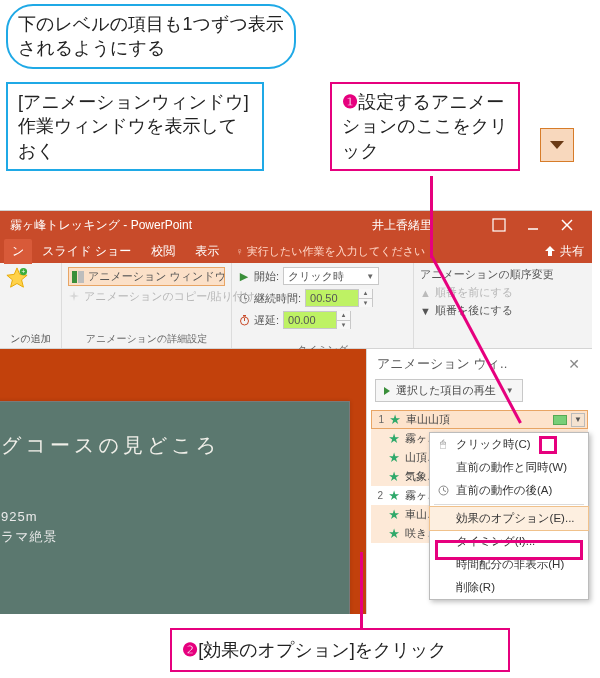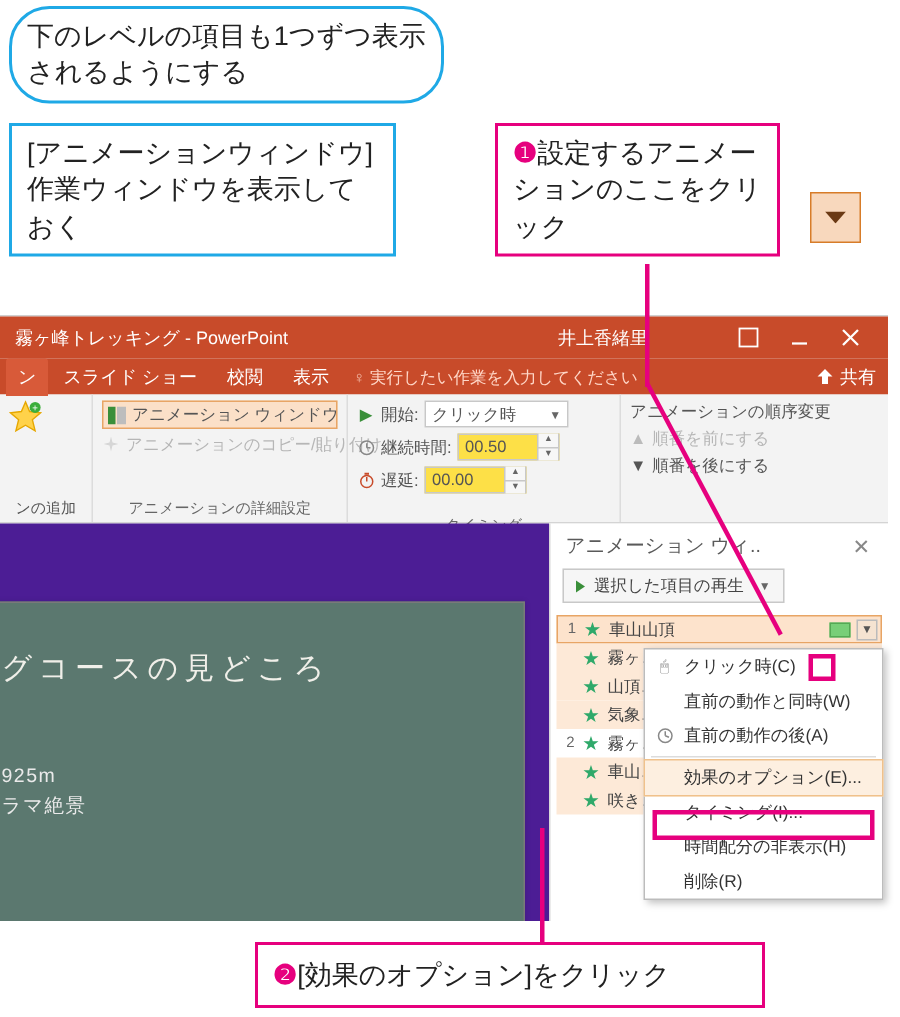--- a/index.html
+++ b/index.html
@@ -80,33 +80,33 @@
     height: 86px; background: #f3f3f3; border-bottom: 1px solid #d4d4d4;
     display: flex; font-size: 11px; color: #444;
   }
   .rgroup { border-right: 1px solid #dcdcdc; padding: 4px 6px 2px 6px; display:flex; flex-direction:column; justify-content:space-between;}
   .rgroup .glabel { text-align:center; font-size: 10px; color:#666; margin-top:14px;}
   .rgroup .btncol { display:flex; flex-direction:column; gap:3px; }
   .rgroup .btnline { display:flex; align-items:center; gap:4px; color:#555; white-space:nowrap; font-size:11px;}
   .rgroup .btnline.disabled { color:#b6b6b6; }
   .rgroup .anim-icon { width:22px; height:22px; display:flex; align-items:center; justify-content:center; color:#fc0; }
   .icon-box { width:12px; height:12px; display:inline-flex; align-items:center; justify-content:center;}
-  .spinbox { display:flex; align-items:center; border:1px solid #c8c8c8; background:#fde047; height:18px; font-size:11px; }
+  .spinbox { display:flex; align-items:center; border:1px solid #c8c8c8; background:#bef264; height:18px; font-size:11px; }
   .spinbox .sbval { width: 52px; padding: 0 4px; }
   .spinbox .sbbtns { width:14px; display:flex; flex-direction:column; }
   .spinbox .sbbtns div { height:9px; border-left:1px solid #c8c8c8; font-size:7px; text-align:center; line-height:8px; color:#666; background:#f7f7f7;}
   .spinbox .sbbtns div + div { border-top:1px solid #c8c8c8;}
   .selectbox { display:flex; align-items:center; border:1px solid #c8c8c8; background:#fff; height:18px; font-size:11px; padding:0 4px; gap:6px;}
   .selectbox .dd { font-size:8px; color:#666; }
 
   .workspace {
     position: absolute; left:0; top: 138px; right:0; bottom:0; display:flex;
   }
   .slide-canvas {
-    flex: 1; background: #4c1d95; position:relative; overflow:hidden;
+    flex: 1; background: #c2410c; position:relative; overflow:hidden;
   }
   .slide {
     position:absolute; left:-30px; top: 52px; width: 380px; height: 220px;
     background: #5b786f; border: 1px solid #7a7a7a; box-shadow: 0 0 4px rgba(0,0,0,0.15);
     color: #fff; padding: 30px 20px 10px 30px;
   }
   .slide .slidetitle { font-size: 20px; letter-spacing: 4px; color: #f0efe9; }
   .slide .subtxt { margin-top: 50px; font-size: 13px; color:#eaeaea; letter-spacing:1px;}
   .slide .subtxt2 { margin-top: 4px; font-size: 13px; color:#eaeaea; letter-spacing:1px;}
 

